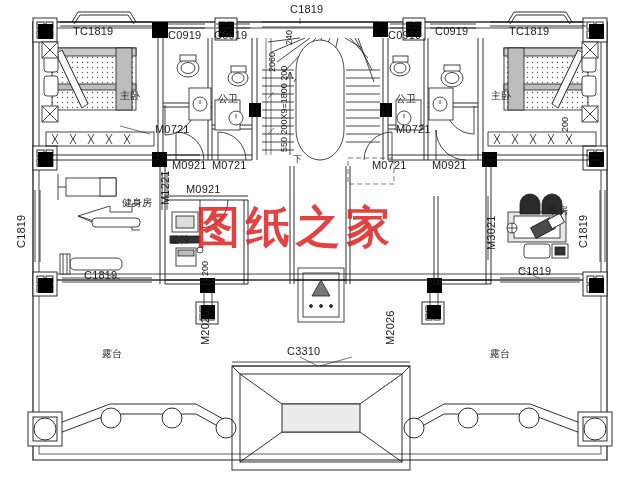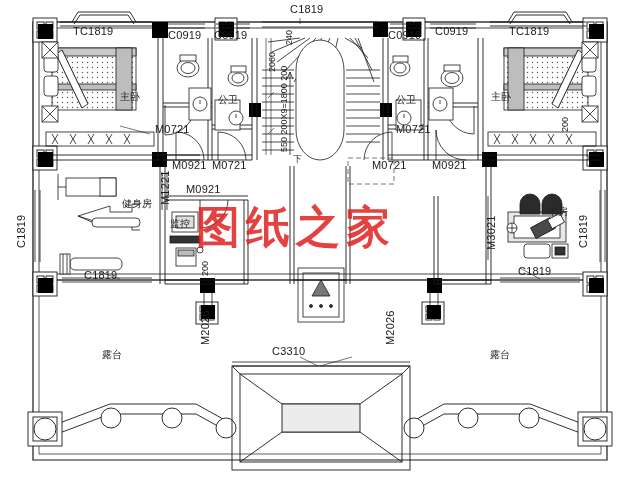--- a/index.html
+++ b/index.html
@@ -4,21 +4,21 @@
 <style>
   html,body{margin:0;padding:0;background:#ffffff;}
   body{width:640px;height:477px;overflow:hidden;
        font-family:"Liberation Sans","DejaVu Sans",sans-serif;}
   #plan{position:relative;width:640px;height:477px;background:#ffffff;}
   svg{position:absolute;left:0;top:0;}
 
   .lbl{position:absolute;font-family:"Liberation Sans","DejaVu Sans",sans-serif;
        color:#1a1a1a;white-space:nowrap;line-height:1;}
   .code{font-size:11px;letter-spacing:.2px;}
-  .room{font-size:10px;color:#222;}
+  .room{font-size:10px;color:#222;font-family:Liberation Mono, monospace;}
   .dim{font-size:9px;}
   .vert{transform-origin:0 0;}
 
   #watermark{position:absolute;left:196px;top:198px;
     font-family:"DejaVu Sans",sans-serif;font-size:44px;font-weight:700;
     color:#e02020;opacity:.85;letter-spacing:6px;white-space:nowrap;
     pointer-events:none;}
 </style>
 </head>
 <body>
@@ -458,41 +458,41 @@
 <div class="lbl code" style="left:214px; top:30px;">C0919</div>
 <div class="lbl code" style="left:388px; top:30px;">C0919</div>
 <div class="lbl code" style="left:435px; top:26px;">C0919</div>
 <div class="lbl code" style="left:290px; top:4px;">C1819</div>
 
 <div class="lbl code vert" style="left:16px; top:248px; transform:rotate(-90deg);">C1819</div>
 <div class="lbl code vert" style="left:578px; top:248px; transform:rotate(-90deg);">C1819</div>
 
 <div class="lbl code" style="left:84px;  top:270px;">C1819</div>
 <div class="lbl code" style="left:518px; top:266px;">C1819</div>
-<div class="lbl code" style="left:272px; top:346px;">C3310</div>
+<div class="lbl code" style="left:287px; top:346px;">C3310</div>
 
 <div class="lbl code" style="left:155px; top:124px;">M0721</div>
 <div class="lbl code" style="left:212px; top:160px;">M0721</div>
 <div class="lbl code" style="left:372px; top:160px;">M0721</div>
 <div class="lbl code" style="left:396px; top:124px;">M0721</div>
 <div class="lbl code" style="left:172px; top:160px;">M0921</div>
 <div class="lbl code" style="left:186px; top:184px;">M0921</div>
 <div class="lbl code" style="left:432px; top:160px;">M0921</div>
 
 <div class="lbl code vert" style="left:160px; top:205px; transform:rotate(-90deg);">M1221</div>
 <div class="lbl code vert" style="left:200px; top:345px; transform:rotate(-90deg);">M2026</div>
 <div class="lbl code vert" style="left:385px; top:345px; transform:rotate(-90deg);">M2026</div>
 <div class="lbl code vert" style="left:486px; top:250px; transform:rotate(-90deg);">M3021</div>
 
 <div class="lbl room" style="left:120px; top:92px;">主卧</div>
 <div class="lbl room" style="left:491px; top:92px;">主卧</div>
 <div class="lbl room" style="left:218px; top:95px;">公卫</div>
 <div class="lbl room" style="left:396px; top:95px;">公卫</div>
 <div class="lbl room" style="left:122px; top:181px;margin-top:18px;">健身房</div>
-<div class="lbl room" style="left:170px; top:219px;">监控</div>
+<div class="lbl room" style="left:170px; top:236px;">监控</div>
 <div class="lbl room" style="left:548px; top:207px;">书房</div>
 <div class="lbl room" style="left:102px; top:350px;">露台</div>
 <div class="lbl room" style="left:490px; top:350px;">露台</div>
 
 <div class="lbl dim vert" style="left:280px; top:152px; transform:rotate(-90deg);">550 200X9=1800 200</div>
 <div class="lbl dim vert" style="left:268px; top:72px; transform:rotate(-90deg);">2060</div>
 <div class="lbl dim vert" style="left:285px; top:45px; transform:rotate(-90deg);">240</div>
 <div class="lbl dim vert" style="left:561px; top:132px; transform:rotate(-90deg);">200</div>
 <div class="lbl dim vert" style="left:201px; top:276px; transform:rotate(-90deg);">200</div>
 <div class="lbl dim" style="left:293px; top:155px;">下</div>

